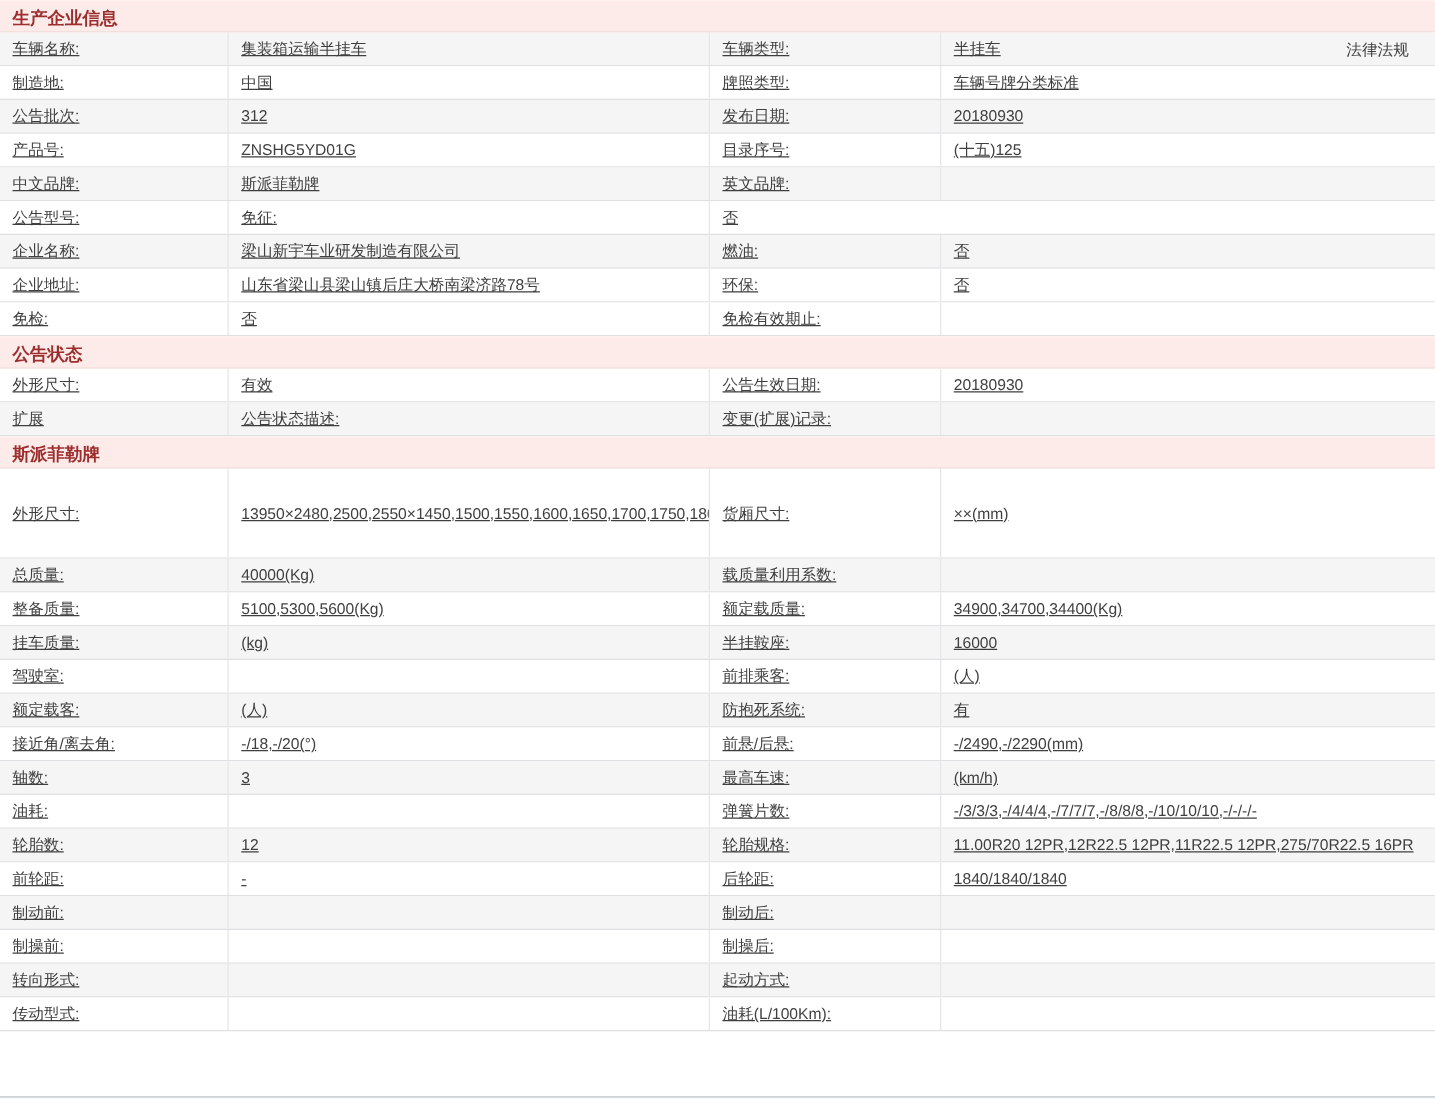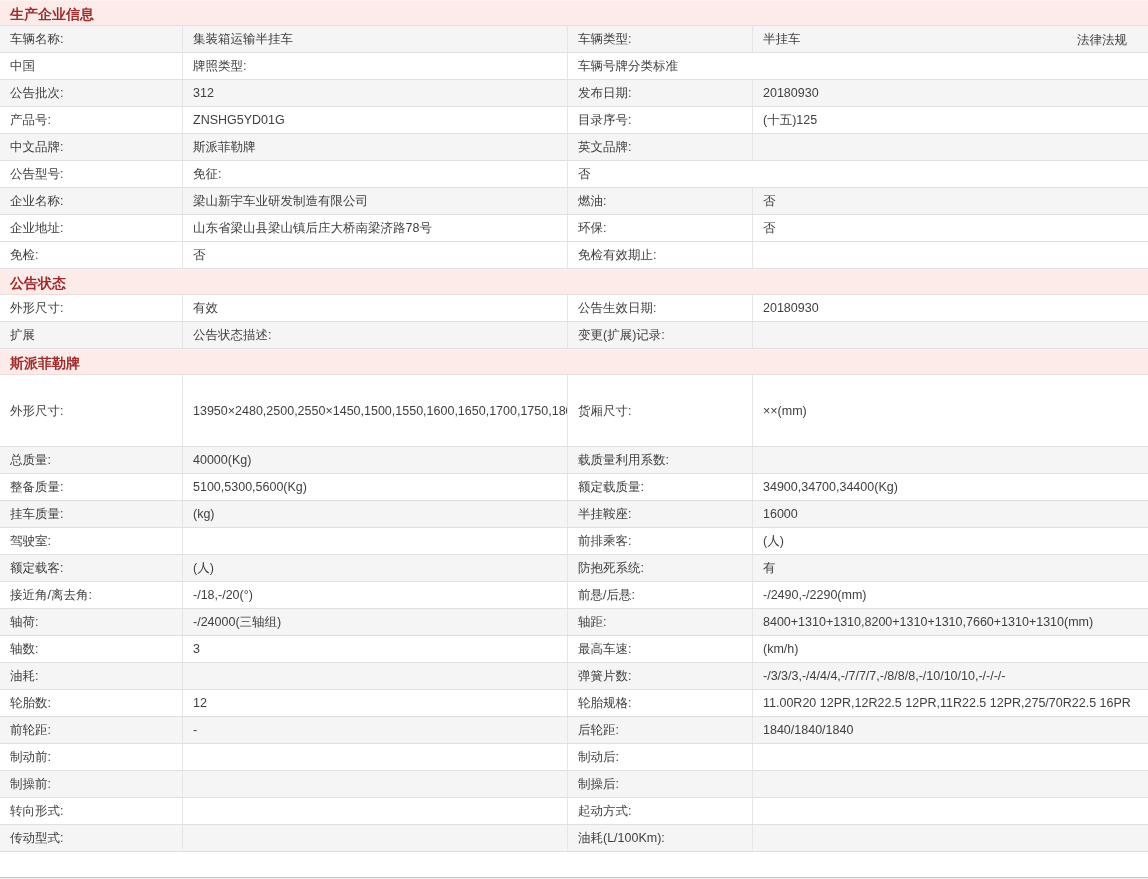--- a/index.html
+++ b/index.html
@@ -9,21 +9,21 @@
     position:relative; width:1148px; height:879px; margin:0 auto;
     background:#fff; overflow:hidden; color:#3f3f3f; font-size:12.5px;
   }
   .section-header {
     background:#fcebe9; color:#9c2e2e; font-weight:bold; font-size:14px;
     height:26px; line-height:26px; padding:0 10px;
     border-bottom:1px solid #efdbd8; border-top:1px solid #fdf2f0;
   }
   .section-body .tr {
     display:grid; grid-template-columns:183px 385px 185px auto;
-    border-bottom:1px solid #e0e0e2; background:#fff;
+    border-bottom:1px solid #e0e0e2; background:#fff;text-decoration:underline;
   }
   .stripe-odd  .tr:nth-child(odd)  { background:#f5f5f6; }
   .stripe-even .tr:nth-child(even) { background:#f5f5f6; }
   .td {
     display:flex; align-items:center; min-height:18px; line-height:18px;
     padding:4px 10px; overflow:hidden;
   }
   .td:not(:last-child) { border-right:1px solid #e6e6e8; }
   .td.value { letter-spacing:0; }
   
@@ -45,20 +45,21 @@
   <div id="sections">
       <div class="section-header">生产企业信息</div>
       <div class="section-body s0 stripe-odd">
         <div class="tr">
           <div class="td label">车辆名称:</div>
           <div class="td value">集装箱运输半挂车</div>
           <div class="td label">车辆类型:</div>
           <div class="td value">半挂车</div>
         </div>
         <div class="tr">
+          <div class="td label">制造地:</div>
           <div class="td value">中国</div>
           <div class="td label">牌照类型:</div>
           <div class="td value">车辆号牌分类标准</div>
         </div>
         <div class="tr">
           <div class="td label">公告批次:</div>
           <div class="td value">312</div>
           <div class="td label">发布日期:</div>
           <div class="td value">20180930</div>
         </div>
@@ -151,26 +152,20 @@
           <div class="td label">额定载客:</div>
           <div class="td value">(人)</div>
           <div class="td label">防抱死系统:</div>
           <div class="td value">有</div>
         </div>
         <div class="tr">
           <div class="td label">接近角/离去角:</div>
           <div class="td value">-/18,-/20(°)</div>
           <div class="td label">前悬/后悬:</div>
           <div class="td value">-/2490,-/2290(mm)</div>
-        </div>
-        <div class="tr">
-          <div class="td label">轴荷:</div>
-          <div class="td value">-/24000(三轴组)</div>
-          <div class="td label">轴距:</div>
-          <div class="td value">8400+1310+1310,8200+1310+1310,7660+1310+1310(mm)</div>
         </div>
         <div class="tr">
           <div class="td label">轴数:</div>
           <div class="td value">3</div>
           <div class="td label">最高车速:</div>
           <div class="td value">(km/h)</div>
         </div>
         <div class="tr">
           <div class="td label">油耗:</div>
           <div class="td value"></div>

